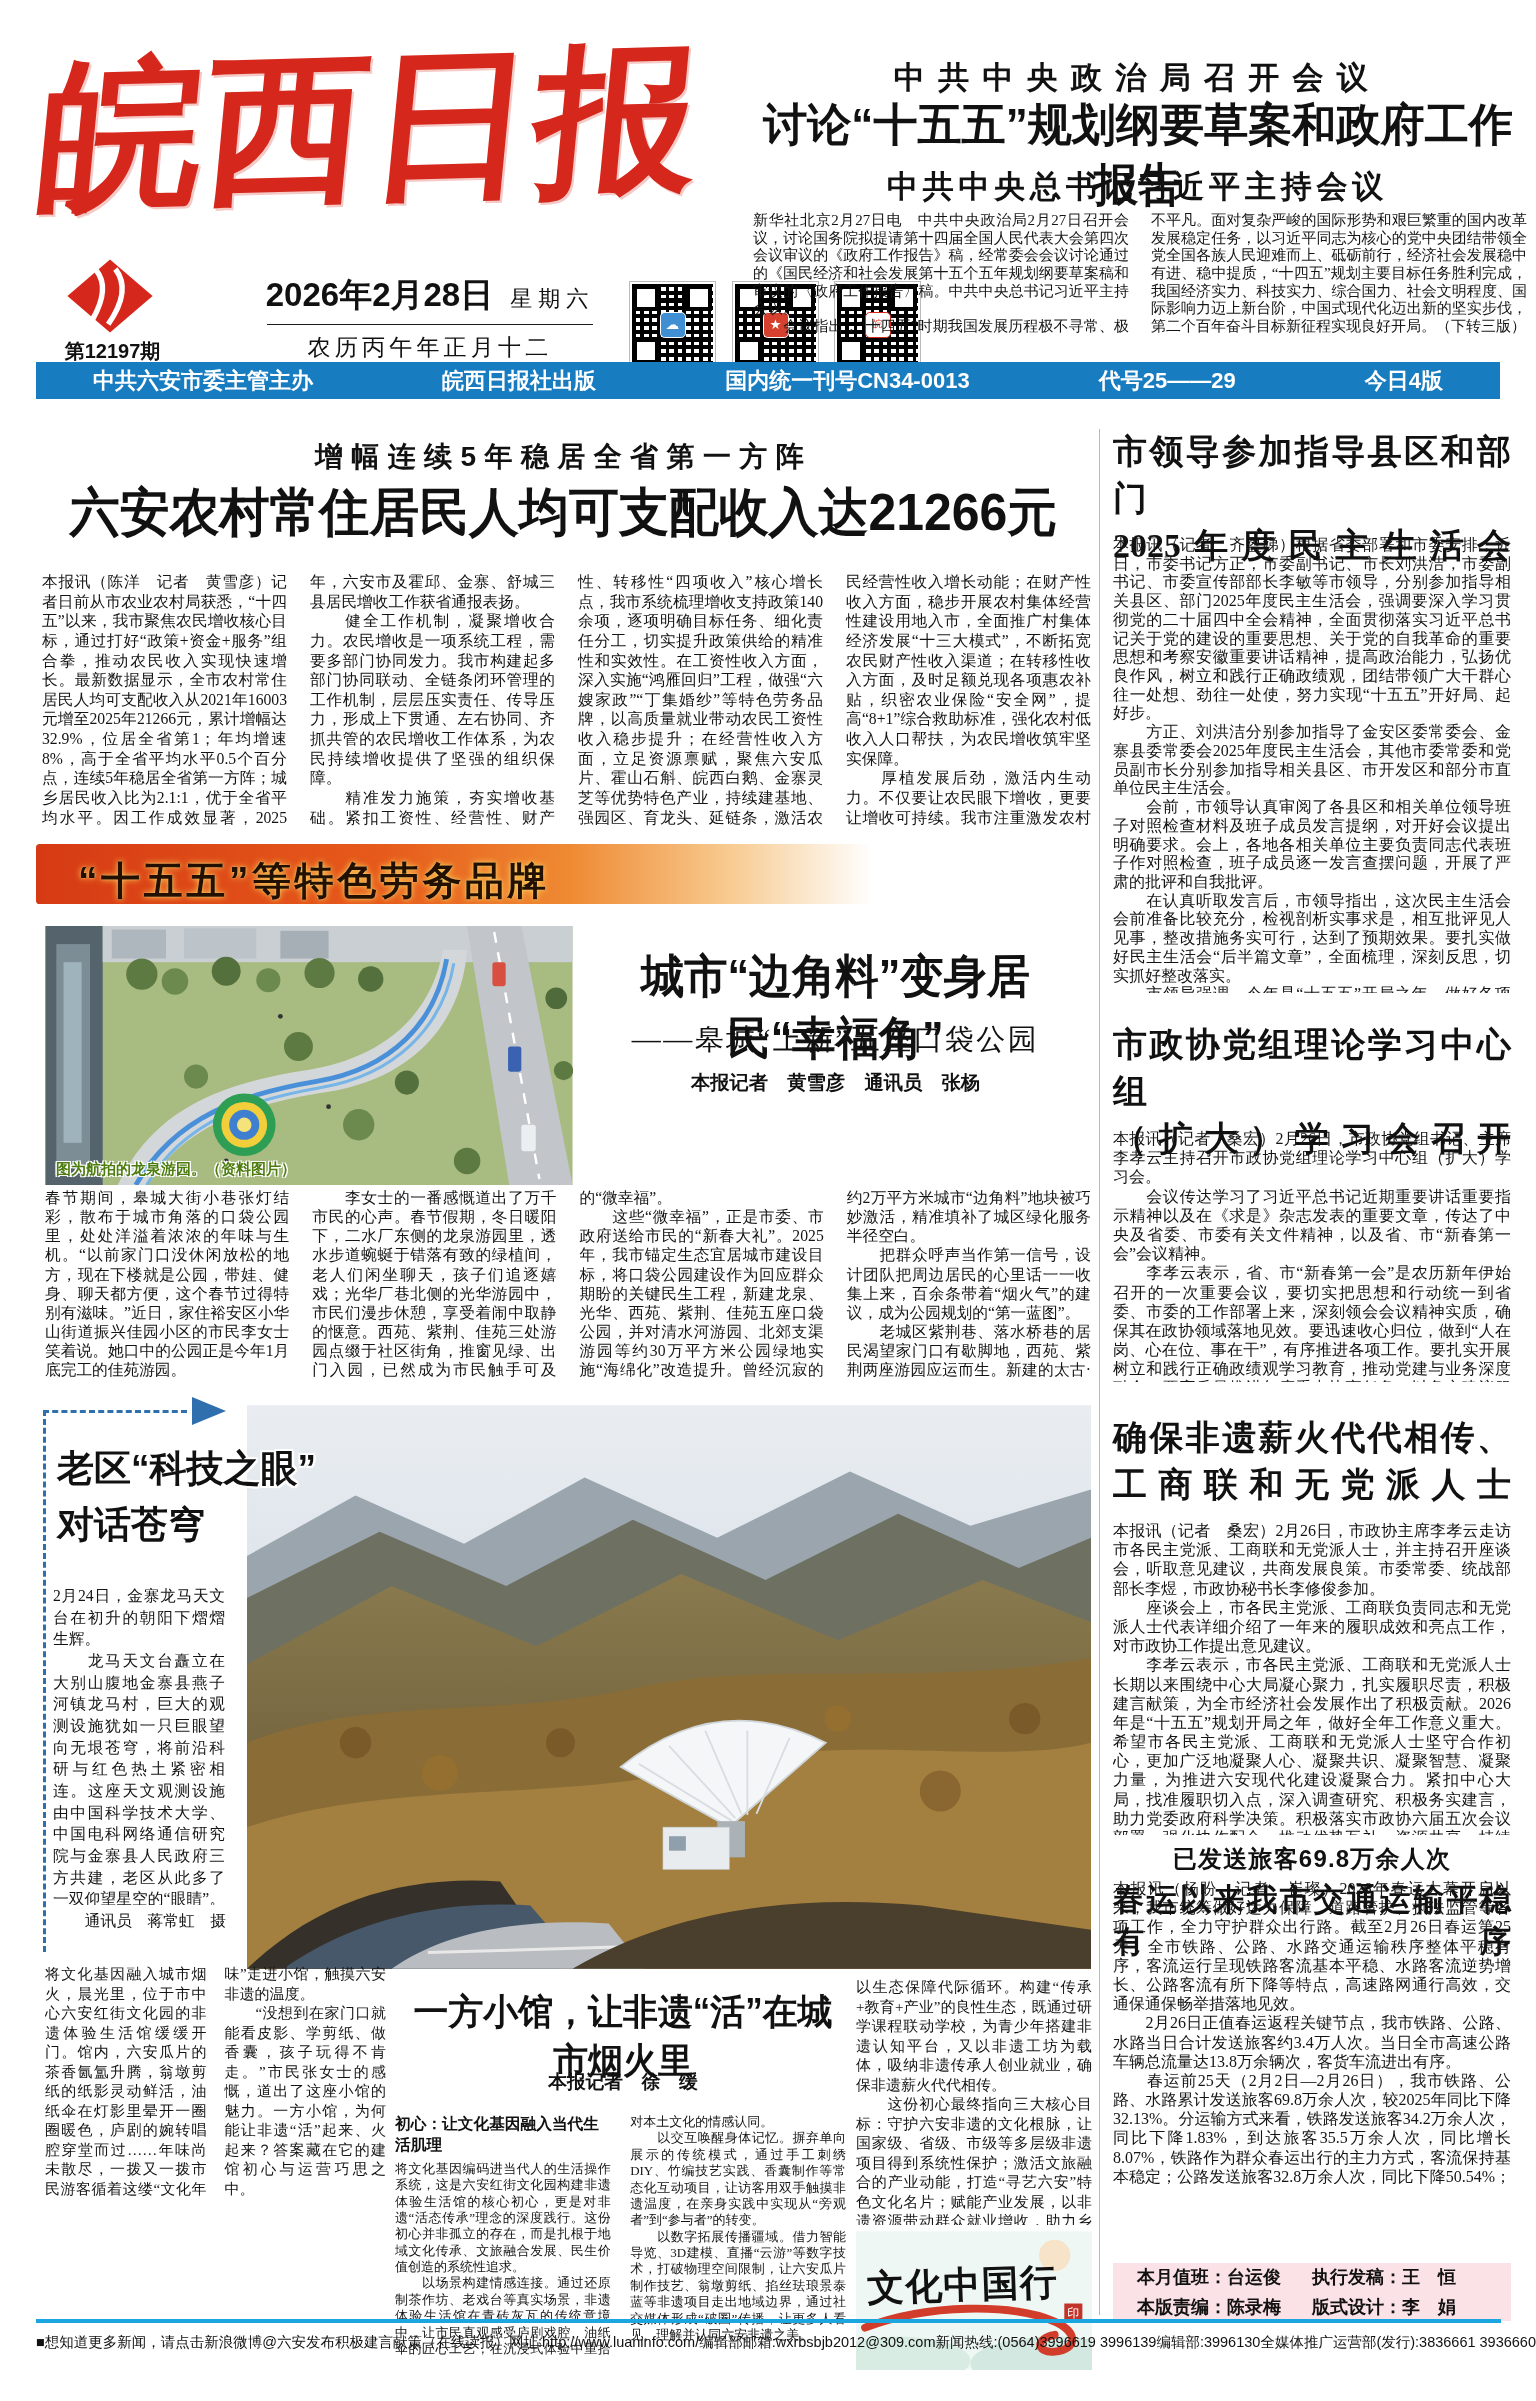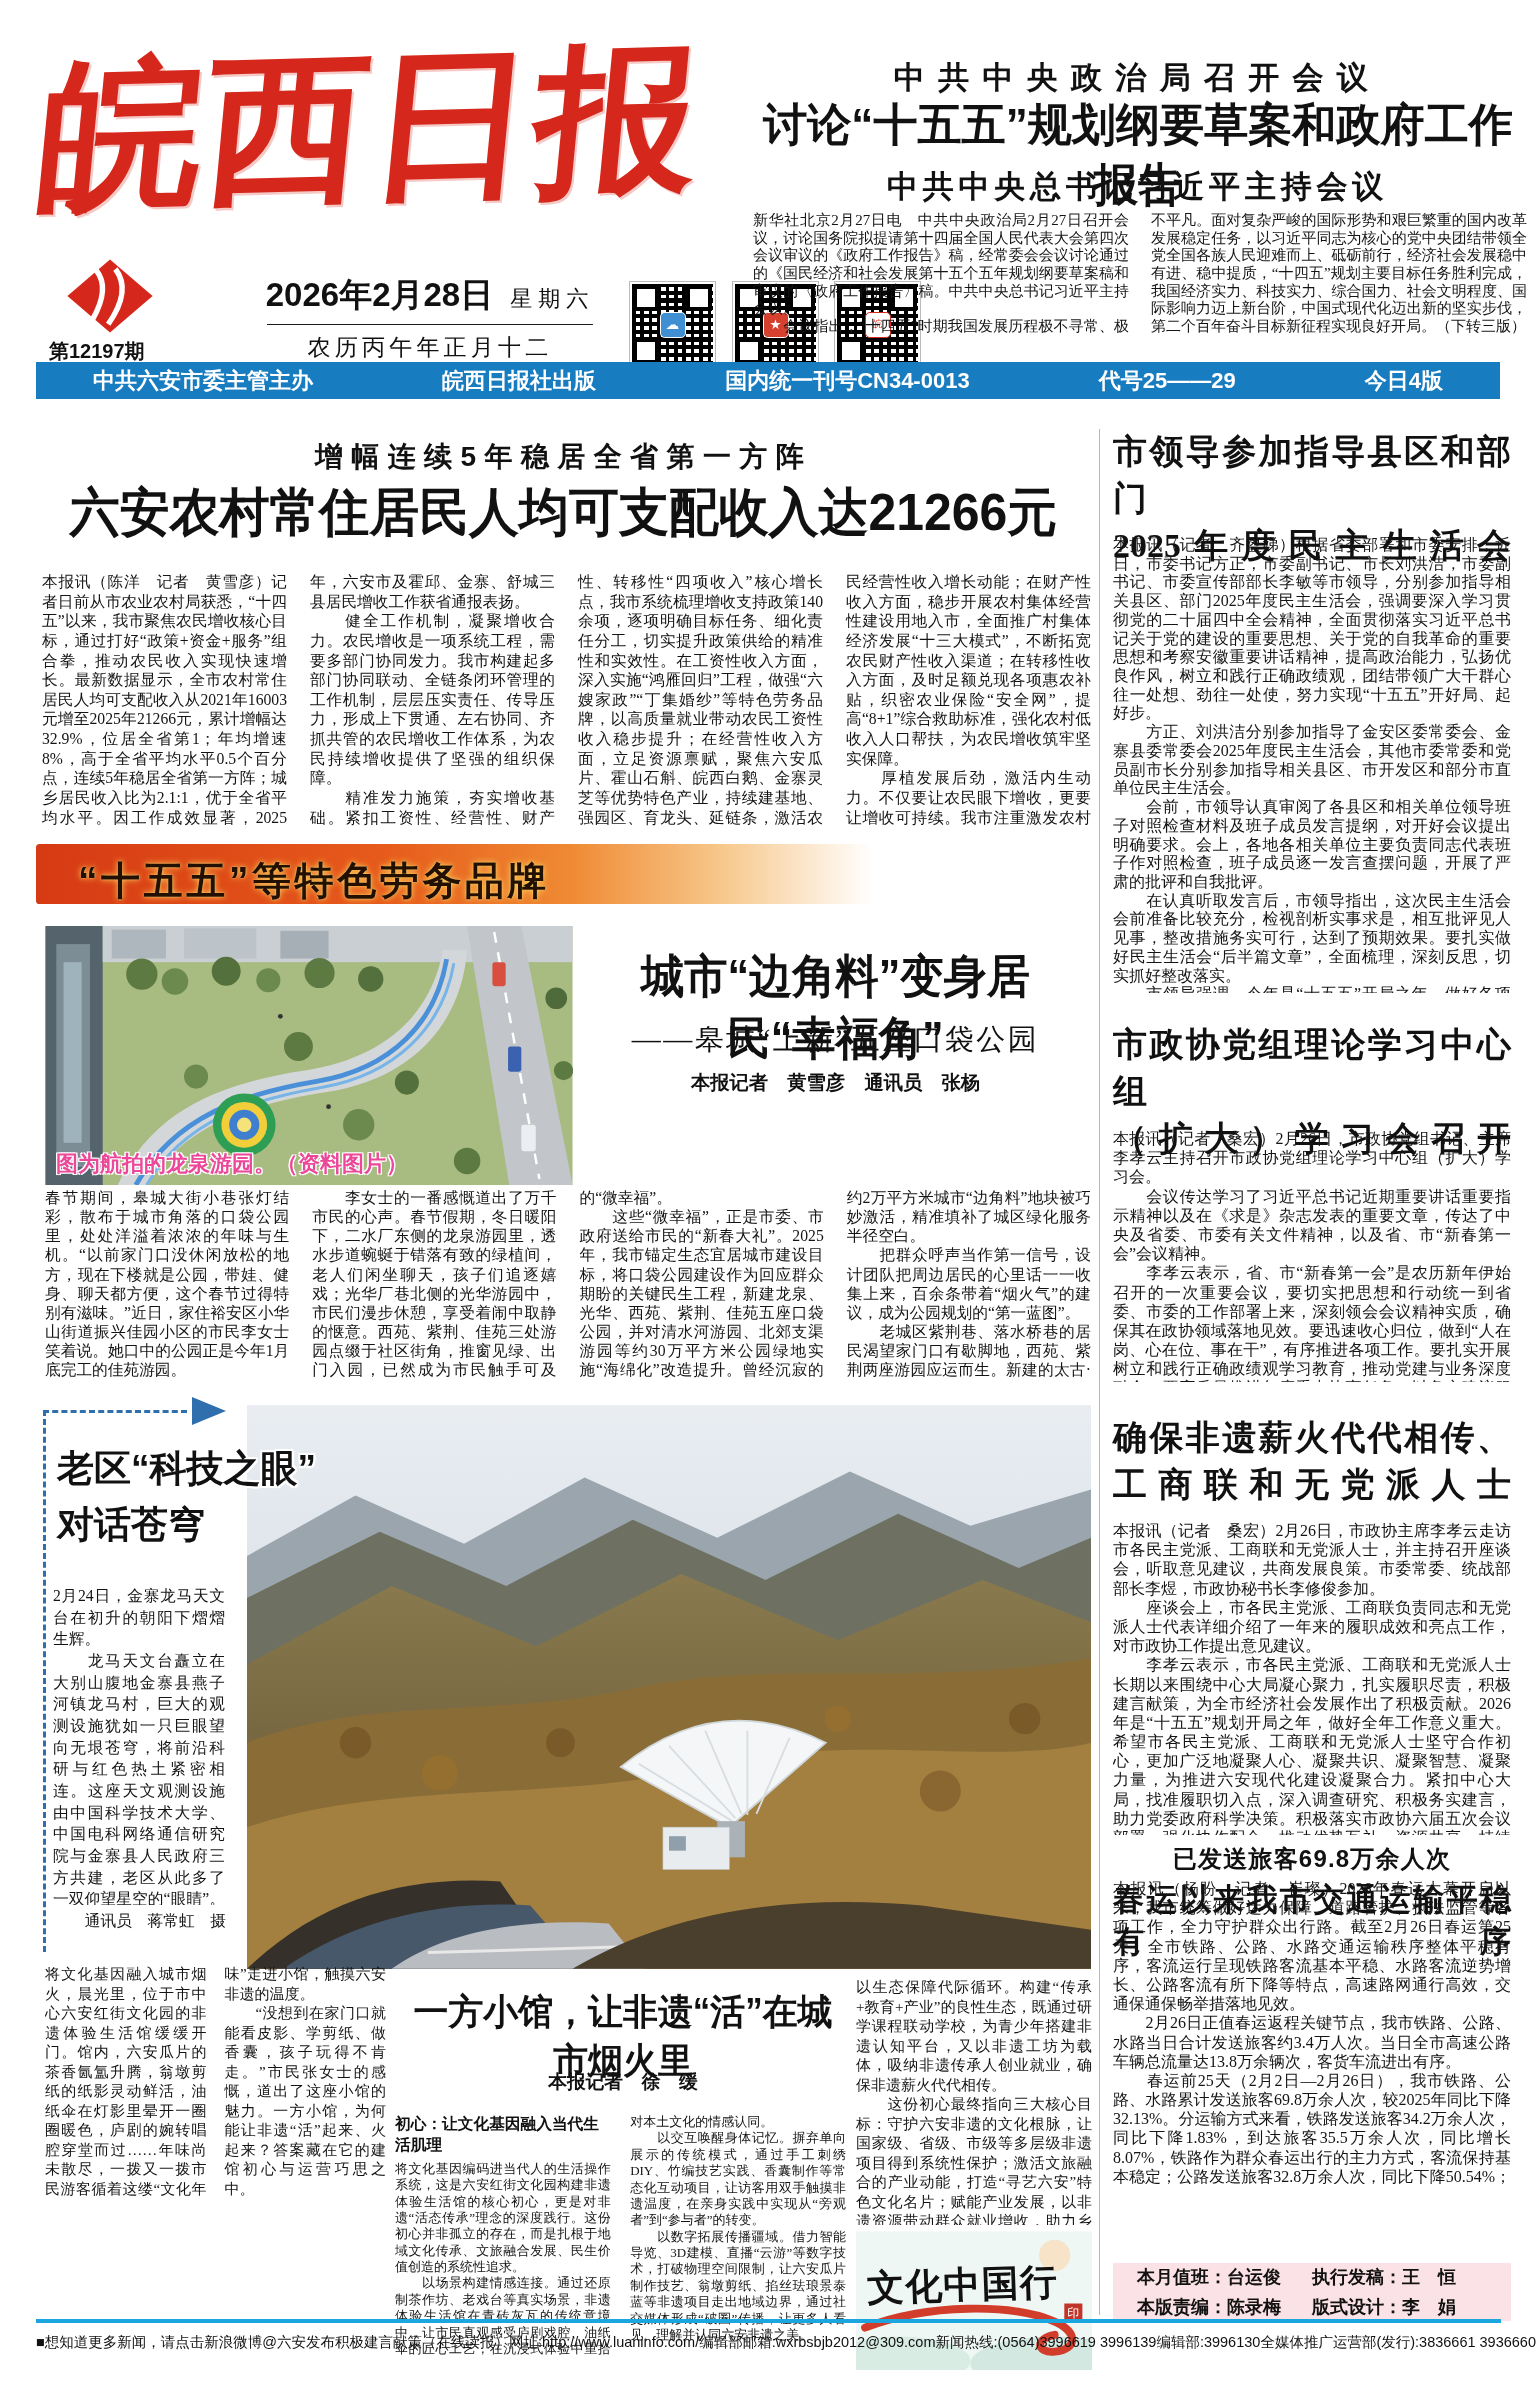--- a/index.html
+++ b/index.html
@@ -39,38 +39,38 @@
       letter-spacing:3.6px;text-shadow:0 0 6px #ffd95e,0 0 1.2px #ffe9a8;}
   .outline-w{text-shadow:-1.8px -1.8px 0 #fff,1.8px -1.8px 0 #fff,-1.8px 1.8px 0 #fff,1.8px 1.8px 0 #fff,0 2.4px 0 #fff,2.4px 0 0 #fff;}
   .dash-v{border-left:3px dashed #2f6fad;}
   .dash-h{border-top:3px dashed #2f6fad;}
   .tri{width:0;height:0;border-left:34px solid #2f6fad;border-top:14.5px solid transparent;border-bottom:14.5px solid transparent;}
   #duty-box{background:#fbe2e6;display:grid;grid-template-columns:1fr 1fr;
       align-content:center;row-gap:6px;padding:8.4px 24px;box-sizing:border-box;
       font-size:18px;font-weight:bold;}
   #footer-row{display:flex;justify-content:space-between;font-size:14.5px;white-space:nowrap;}
   .rc-title{font-size:34px;font-weight:900;line-height:1.38;}
-  .caption{font-size:22px;font-weight:bold;color:#ec4899;
+  .caption{font-size:15px;font-weight:bold;color:#4d7c0f;
       text-shadow:-1.2px -1.2px 0 #fff,1.2px -1.2px 0 #fff,-1.2px 1.2px 0 #fff,1.2px 1.2px 0 #fff;}
 </style>
 </head>
 <body>
 
 <div id="page">
 
   <div class="abs" style="left:42px;top:39px;width:681px;height:223px;">
     <div id="masthead-title" class="serif">皖西日报</div>
   </div>
 
   <svg class="abs" style="left:65px;top:258px;" width="90" height="76" viewBox="0 0 150 126">
     <polygon points="75,2 146,63 75,124 4,63" fill="#d5271c"></polygon>
     <path d="M52 20 C70 42 64 70 46 102" stroke="#fff" stroke-width="9" fill="none"></path>
     <path d="M84 18 C104 44 96 76 72 110" stroke="#fff" stroke-width="9" fill="none"></path>
   </svg>
-  <div class="abs sans bold" style="left:49px;top:338px;width:127px;font-size:20px;text-align:left;">第12197期</div>
+  <div class="abs sans bold" style="left:49px;top:338px;width:127px;font-size:20px;text-align:center;">第12197期</div>
 
   <div class="abs" style="left:261px;top:273px;width:338px;">
     <div style="display:flex;align-items:baseline;justify-content:center;gap:17px;">
       <span class="sans bold" style="font-size:33px;">2026年2月28日</span>
       <span class="serif" style="font-size:22px;letter-spacing:6px;">星期六</span>
     </div>
     <div class="hairline" style="margin:6px 6px 7.2px;"></div>
     <div class="serif center" style="font-size:23px;letter-spacing:4.2px;">农历丙午年正月十二</div>
     <div class="hairline" style="margin:7.2px 6px 0;"></div>
   </div>

